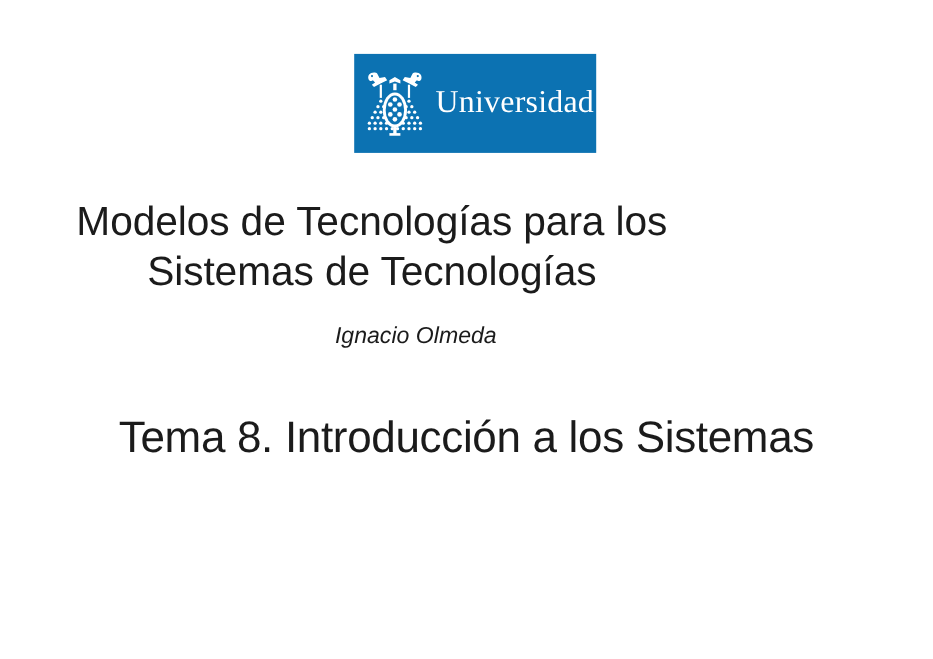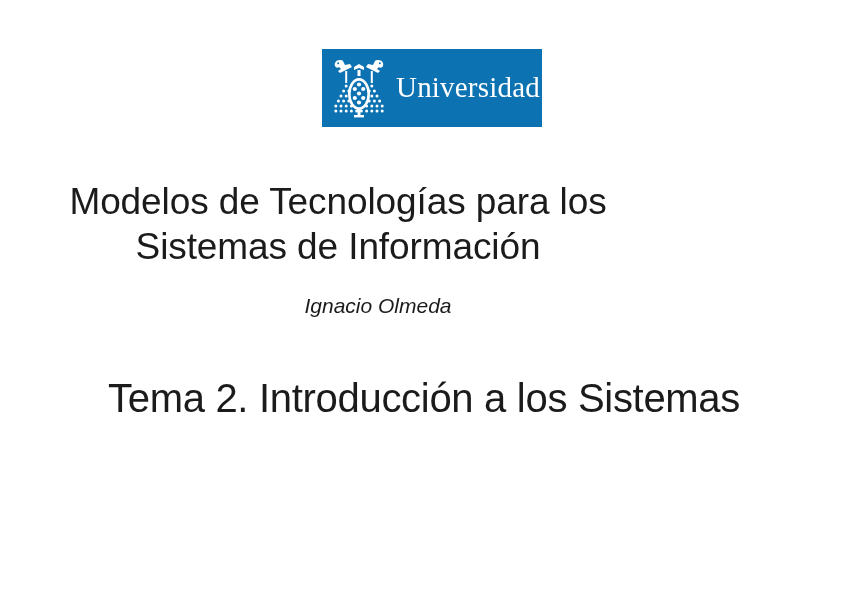--- a/index.html
+++ b/index.html
@@ -20,21 +20,21 @@
     height: 599px;
     background: #ffffff;
   }
 
   
   .logo-wrap {
     position: absolute;
     left: 322px;
     top: 49px;
     width: 220px;
-    height: 78px;
+    height: 90px;
   }
   .logo-box {
     position: absolute;
     inset: 0;
     background: #0c72b2;
     display: flex;
     align-items: center;
     overflow: hidden;
   }
   .logo-crest {
@@ -200,24 +200,24 @@
 
       <div class="logo-text">
         <span class="logo-line1">Universidad</span>
       </div>
 
     </div>
   </div>
 
   <div class="title-block">
     <span class="title-line">Modelos de Tecnologías para los</span>
-    <span class="title-line">Sistemas de Información</span>
+    <span class="title-line">Sistemas de Tecnologías</span>
   </div>
 
   <div class="author-block">
     <span class="author-text">Ignacio Olmeda</span>
   </div>
 
   <div class="subtitle-block">
-    <span class="subtitle-line">Tema 2. Introducción a los Sistemas</span>
+    <span class="subtitle-line">Tema 8. Introducción a los Sistemas</span>
   </div>
 
 </div>
 
 </body></html>

